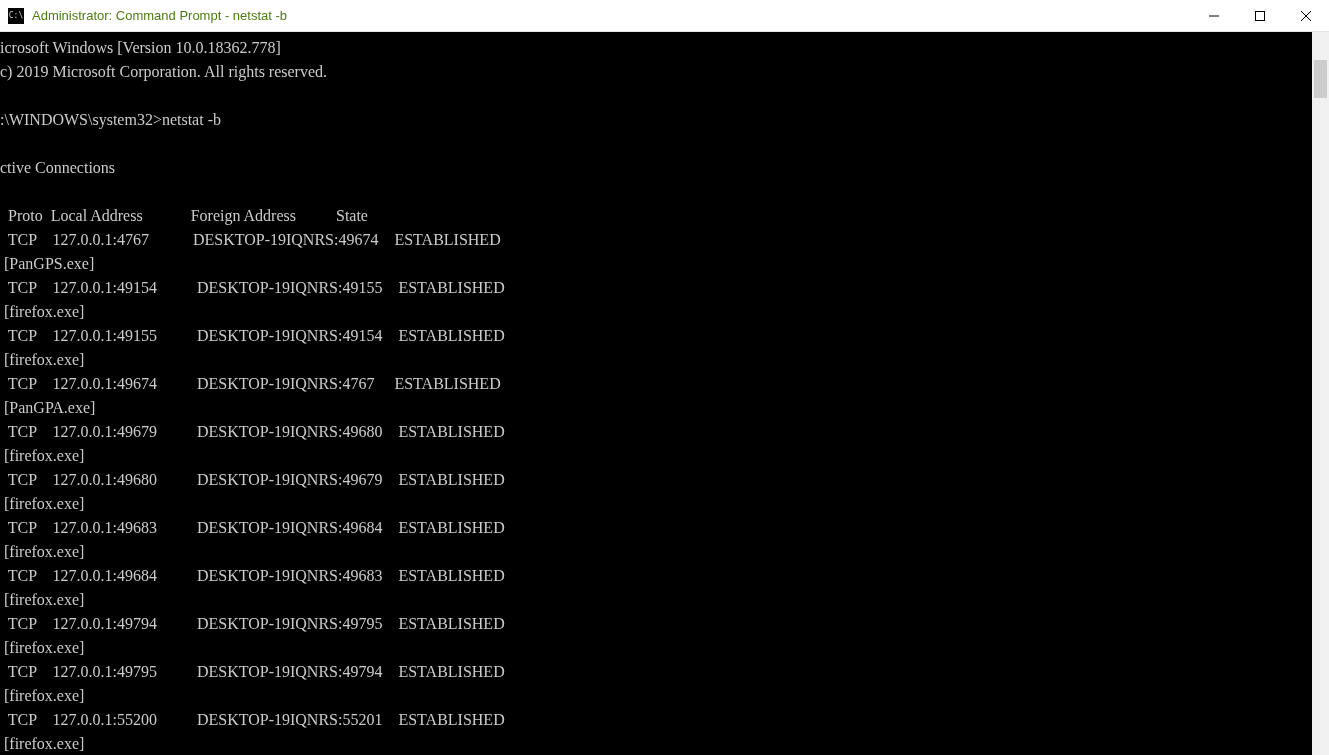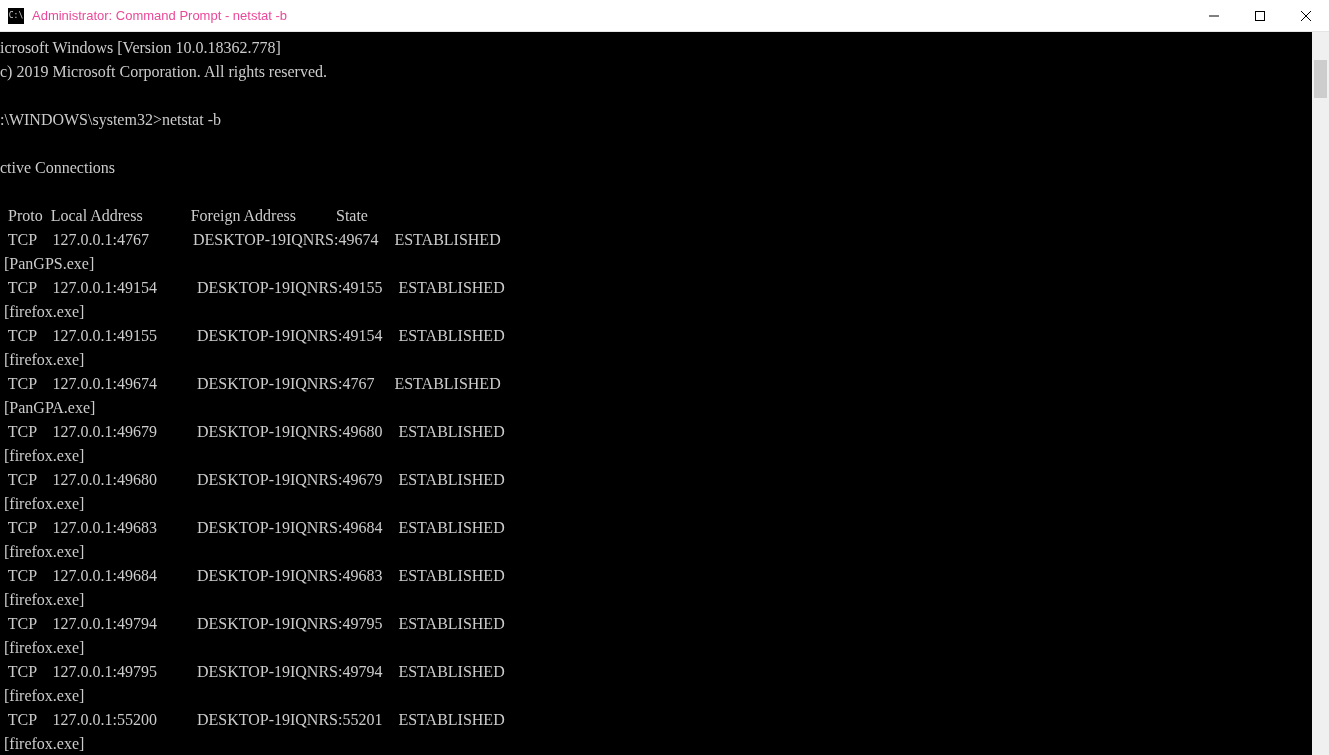--- a/index.html
+++ b/index.html
@@ -25,21 +25,21 @@
       margin-right: 8px;
       display: inline-flex;
       align-items: center;
       justify-content: center;
     }
     .titlebar-icon span {
       color: #ccc; font-size: 8px; font-family: monospace; line-height: 1;
     }
     .titlebar-text {
       font-size: 13px;
-      color: #ec4899;
+      color: #4d7c0f;
       flex: 1;
     }
     .win-controls {
       display: flex;
       height: 100%;
     }
     .win-btn {
       width: 46px;
       height: 100%;
       display: flex;

